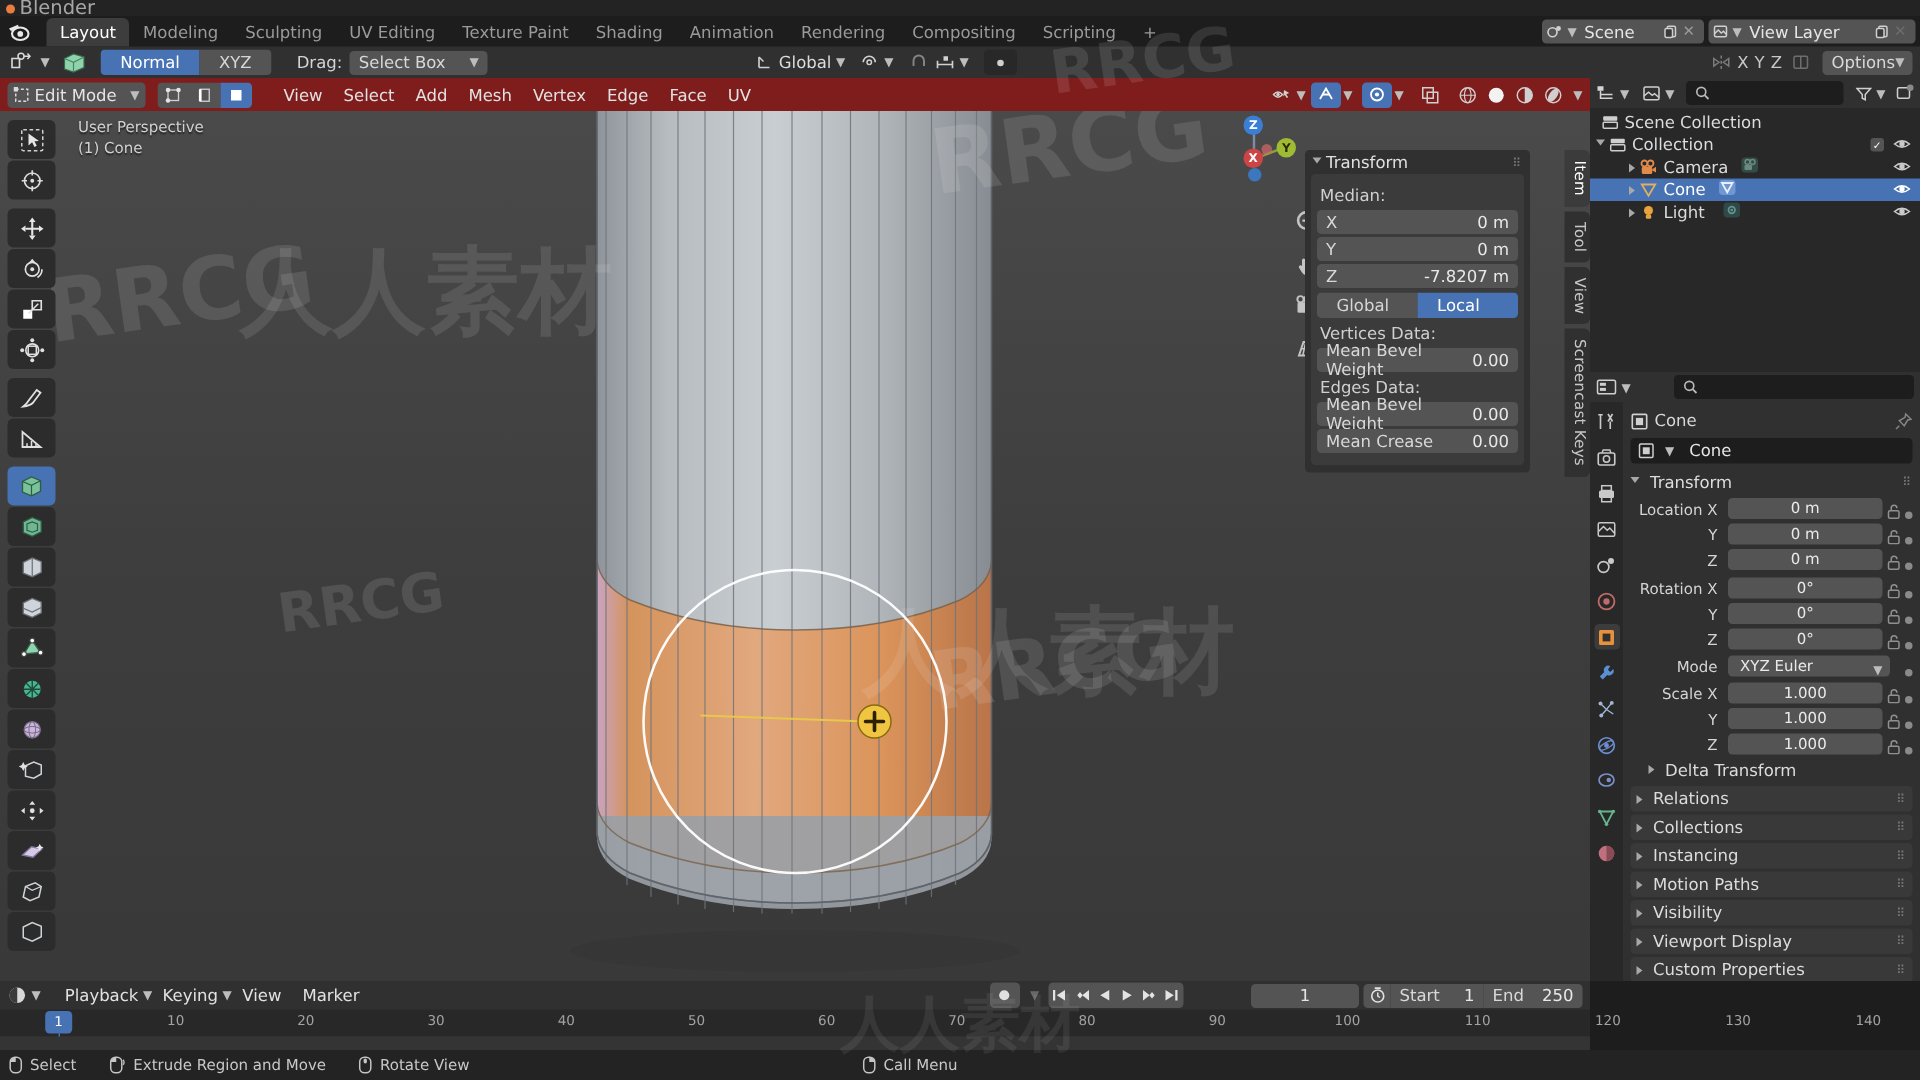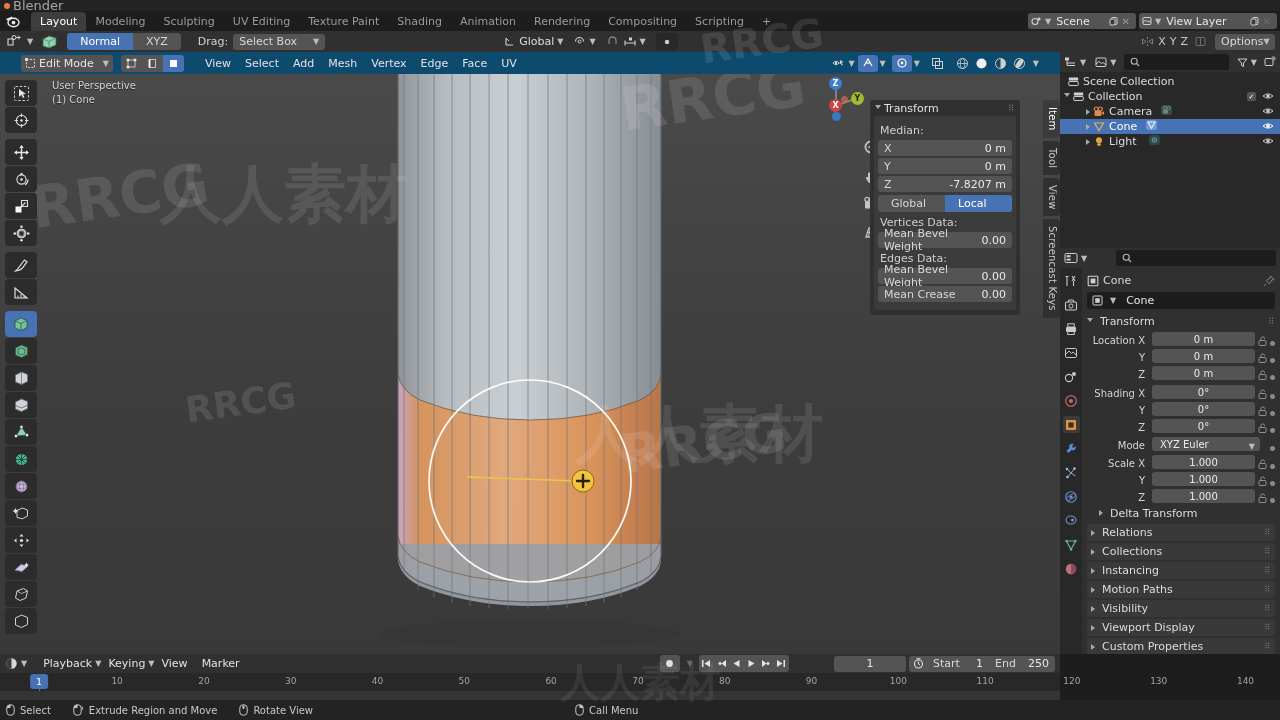--- a/index.html
+++ b/index.html
@@ -42,22 +42,22 @@
 
   
   #toolbar2{position:absolute;left:0;top:31px;width:1280px;height:21px;background:#303030;
             display:flex;align-items:center;padding:0 5px;gap:5px;}
   .seg{display:flex;border-radius:3px;overflow:hidden;}
   .seg > div{height:17px;display:flex;align-items:center;padding:0 13px;background:#545454;color:#d6d6d6;}
   .seg > div.on{background:#4772b3;color:#fff;}
 
   
   #viewport{position:absolute;left:0;top:52px;width:1060px;height:602px;background:#3b3b3b;overflow:hidden;}
-  #vp-header{position:absolute;left:0;top:0;width:1060px;height:22px;background:#0c4a6e;
-             display:flex;align-items:center;padding:0 21px;gap:4px;}
+  #vp-header{position:absolute;left:0;top:0;width:1060px;height:22px;background:#7f1d1d;
+             display:flex;align-items:center;padding:0 5px;gap:4px;}
   #vp-canvas{position:absolute;left:0;top:22px;width:1060px;height:580px;
              background:linear-gradient(#4a4a4a,#3d3d3d 55%,#393939);}
   #vp-text{position:absolute;left:52px;top:27px;font-size:10px;color:#d2d2d2;line-height:14px;text-shadow:0 1px 1px #222;}
 
   
   #toolcol{position:absolute;left:5px;top:28px;width:32px;display:flex;flex-direction:column;gap:1px;z-index:5;}
   .tool{width:32px;height:26px;background:#2c2c2c;border-radius:4px;display:flex;align-items:center;justify-content:center;}
   .tool.sel{background:#4772b3;}
   .tool + .tool.grp{margin-top:5px;}
 
@@ -1122,21 +1122,21 @@
         <div class="prow">
           <span class="plab">Z</span>
           <span class="pval">0 m</span>
           <span class="lock"><svg width="9" height="10" viewBox="0 0 9 10">
                 <rect x="1" y="4.5" width="7" height="5" rx="1" fill="none" stroke="#b0b0b0" stroke-width="1"></rect>
                 <path d="M2.8 4.5 L2.8 2.8 a1.9 1.9 0 0 1 3.8 0" fill="none" stroke="#b0b0b0" stroke-width="1"></path>
               </svg></span>
           <span class="dotanim"></span>
         </div>
         <div class="prow" style="margin-top:4px;">
-          <span class="plab">Shading X</span>
+          <span class="plab">Rotation X</span>
           <span class="pval">0°</span>
           <span class="lock"><svg width="9" height="10" viewBox="0 0 9 10">
                 <rect x="1" y="4.5" width="7" height="5" rx="1" fill="none" stroke="#b0b0b0" stroke-width="1"></rect>
                 <path d="M2.8 4.5 L2.8 2.8 a1.9 1.9 0 0 1 3.8 0" fill="none" stroke="#b0b0b0" stroke-width="1"></path>
               </svg></span>
           <span class="dotanim"></span>
         </div>
         <div class="prow">
           <span class="plab">Y</span>
           <span class="pval">0°</span>

